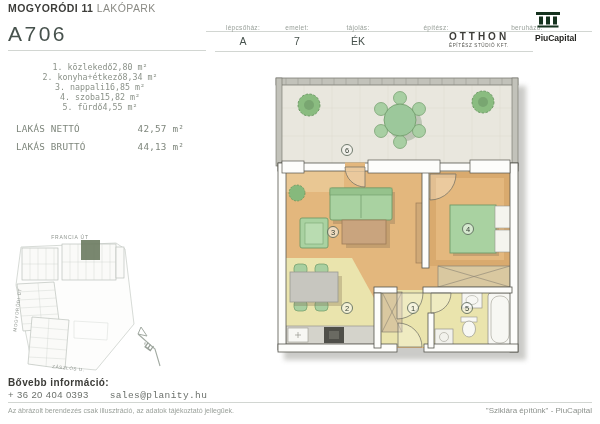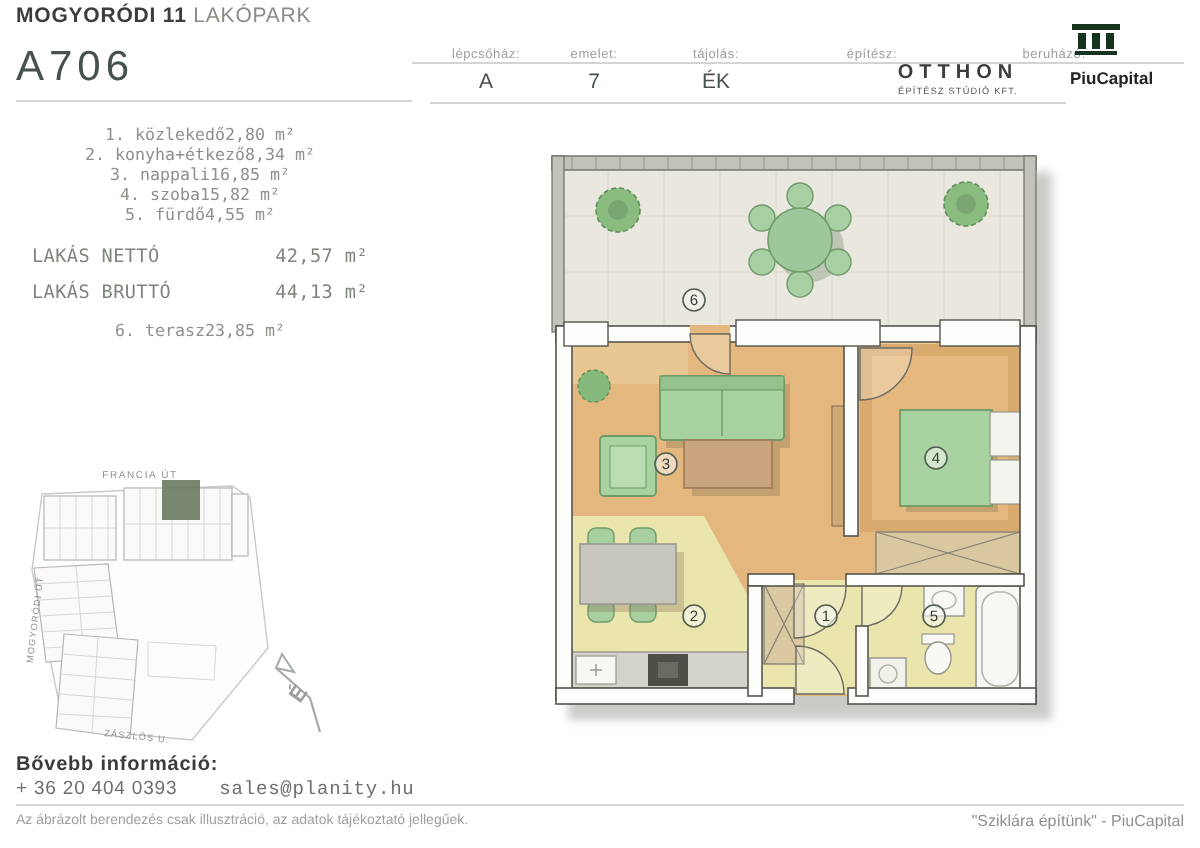--- a/index.html
+++ b/index.html
@@ -111,24 +111,20 @@
     <div class="room-total">
       <span>LAKÁS NETTÓ</span>
       <span><span>42,57</span> <span>m²</span></span>
     </div>
     <div class="gap8"></div>
     <div class="room-total">
       <span>LAKÁS BRUTTÓ</span>
       <span><span>44,13</span> <span>m²</span></span>
     </div>
     <div class="gap8"></div>
-    <div class="room-row">
-      <span><span>6.</span> <span>terasz</span></span>
-      <span><span>23,85</span> <span>m²</span></span>
-    </div>
   </div>
 
   <div class="site-plan">
     <svg width="168" height="148" viewBox="0 0 168 148">
 
       <path d="M9,19 L104,15 L113,21 L122,96 L84,142 L20,136 L4,57 Z" fill="#fdfdfc" stroke="#c6cbc6" stroke-width="0.7"></path>
 
       <g stroke="#b2b8b2" stroke-width="0.6" fill="#fafaf8">
         <rect x="10" y="20" width="36" height="32"></rect>
         <rect x="50" y="16" width="54" height="36"></rect>

